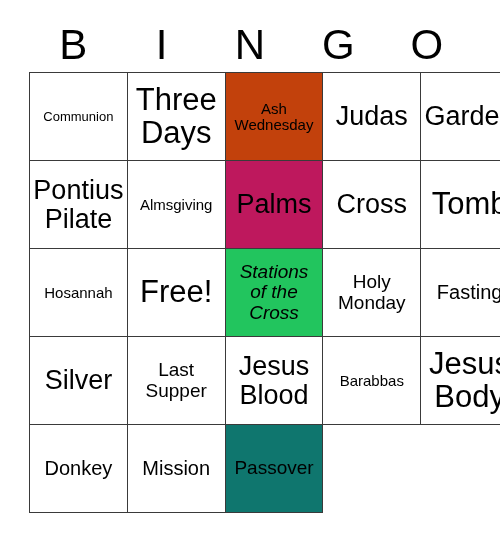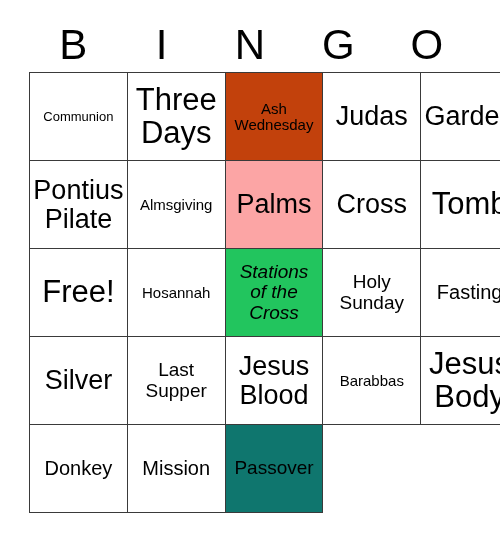--- a/index.html
+++ b/index.html
@@ -113,44 +113,44 @@
     <div class="cell" style="border-right-color: rgb(58, 58, 58); border-bottom-color: rgb(58, 58, 58); background: rgb(255, 255, 255);">
         <span class="cell-text fs-xl">Garden</span>
       </div>
     <div class="cell" style="border-right-color: rgb(58, 58, 58); border-bottom-color: rgb(58, 58, 58); background: rgb(255, 255, 255);">
         <span class="cell-text fs-xl">Pontius
 Pilate</span>
       </div>
     <div class="cell" style="border-right-color: rgb(58, 58, 58); border-bottom-color: rgb(58, 58, 58); background: rgb(255, 255, 255);">
         <span class="cell-text fs-s">Almsgiving</span>
       </div>
-    <div class="cell" style="border-right-color: rgb(58, 58, 58); border-bottom-color: rgb(58, 58, 58); background: #fca5a5;">
+    <div class="cell" style="border-right-color: rgb(58, 58, 58); border-bottom-color: rgb(58, 58, 58); background: #be185d;">
         <span class="cell-text fs-xl">Palms</span>
       </div>
     <div class="cell" style="border-right-color: rgb(58, 58, 58); border-bottom-color: rgb(58, 58, 58); background: rgb(255, 255, 255);">
         <span class="cell-text fs-xl">Cross</span>
       </div>
 
     <div class="cell" style="border-right-color: rgb(58, 58, 58); border-bottom-color: rgb(58, 58, 58); background: rgb(255, 255, 255);">
         <span class="cell-text fs-xxl">Tomb</span>
       </div>
     <div class="cell" style="border-right-color: rgb(58, 58, 58); border-bottom-color: rgb(58, 58, 58); background: rgb(255, 255, 255);">
-        <span class="cell-text fs-xxl">Free!</span>
+        <span class="cell-text fs-s">Hosannah</span>
       </div>
     <div class="cell" style="border-right-color: rgb(58, 58, 58); border-bottom-color: rgb(58, 58, 58); background: rgb(255, 255, 255);">
-        <span class="cell-text fs-s">Hosannah</span>
+        <span class="cell-text fs-xxl">Free!</span>
       </div>
     <div class="cell" style="border-right-color: rgb(58, 58, 58); border-bottom-color: rgb(58, 58, 58); background: #22c55e; font-style: italic;">
         <span class="cell-text fs-m">Stations
 of the
 Cross</span>
       </div>
     <div class="cell" style="border-right-color: rgb(58, 58, 58); border-bottom-color: rgb(58, 58, 58); background: rgb(255, 255, 255);">
         <span class="cell-text fs-m">Holy
-Sunday</span>
+Monday</span>
       </div>
 
     <div class="cell" style="border-right-color: rgb(58, 58, 58); border-bottom-color: rgb(58, 58, 58); background: rgb(255, 255, 255);">
         <span class="cell-text fs-l">Fasting</span>
       </div>
     <div class="cell" style="border-right-color: rgb(58, 58, 58); border-bottom-color: rgb(58, 58, 58); background: rgb(255, 255, 255);">
         <span class="cell-text fs-xl">Silver</span>
       </div>
     <div class="cell" style="border-right-color: rgb(58, 58, 58); border-bottom-color: rgb(58, 58, 58); background: rgb(255, 255, 255);">
         <span class="cell-text fs-m">Last

